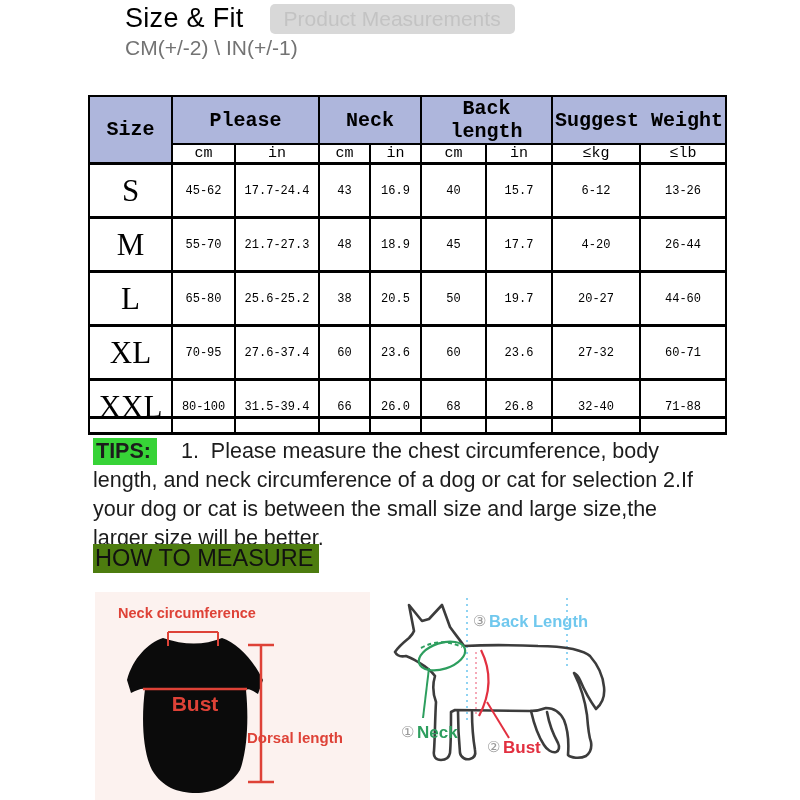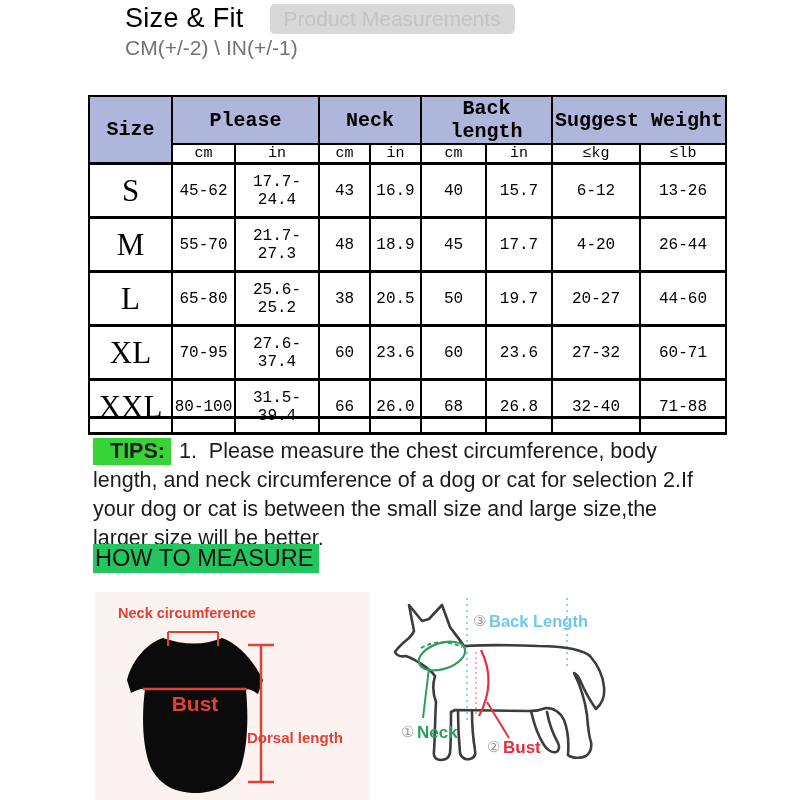--- a/index.html
+++ b/index.html
@@ -12,29 +12,29 @@
   .title{font-size:27px;font-weight:normal;color:#000;letter-spacing:.3px}
   .badge{background:#d8d8d8;color:#c3c3c3;font-size:21px;padding:3px 14px;border-radius:5px}
   .tolerance{position:absolute;top:36px;left:125px;font-size:21px;color:#737373}
   
   .tablewrap{position:absolute;top:95px;left:88px}
   table{border-collapse:collapse;font-family:"Liberation Mono",monospace;table-layout:fixed}
   th,td{border:2px solid #000;text-align:center;vertical-align:middle;padding:0;overflow:hidden}
   tr.gh th{background:#aeb6dc;font-size:20px;font-weight:bold;height:23px}
   tr.uh th{background:#fff;font-size:15px;font-weight:normal;height:17px}
   th.size-h{background:#aeb6dc;font-size:20px;font-weight:bold}
-  tbody td{font-size:16px;height:51px;border-top-width:3px;border-bottom-width:3px}
+  tbody td{font-size:12px;height:51px;border-top-width:3px;border-bottom-width:3px}
   td.sz{font-family:"Liberation Serif",serif;font-size:31px;font-weight:normal}
   .table-underline{position:absolute;top:416px;left:88px;width:637px;border-top:3px solid #000}
   
   .tips{position:absolute;top:437px;left:93px;width:624px;font-size:21.5px;line-height:29px;color:#1c1c1c}
-  .tips-hl{background:#37d337;font-weight:bold;padding:1px 6px 2px 17px;margin-right:8px}
+  .tips-hl{background:#37d337;font-weight:bold;padding:1px 6px 2px 3px;margin-right:24px}
   .tips-body{white-space:pre-wrap}
   .howto{position:absolute;top:545px;left:93px}
-  .howto span{background:#22c55e;color:#111;font-size:23.5px;padding:1px 5px 2px 2px}
+  .howto span{background:#4d7c0f;color:#111;font-size:23.5px;padding:1px 5px 2px 2px}
   
   .shirt-block{position:absolute;left:95px;top:592px;width:275px;height:232px;background:#fcf2ef}
   .dog-block{position:absolute;left:383px;top:590px;width:332px;height:212px;background:#fff}
   svg{display:block}
   svg text{font-family:"Liberation Sans",sans-serif}
 </style>
 </head>
 <body>
 
 <div class="hdr">

